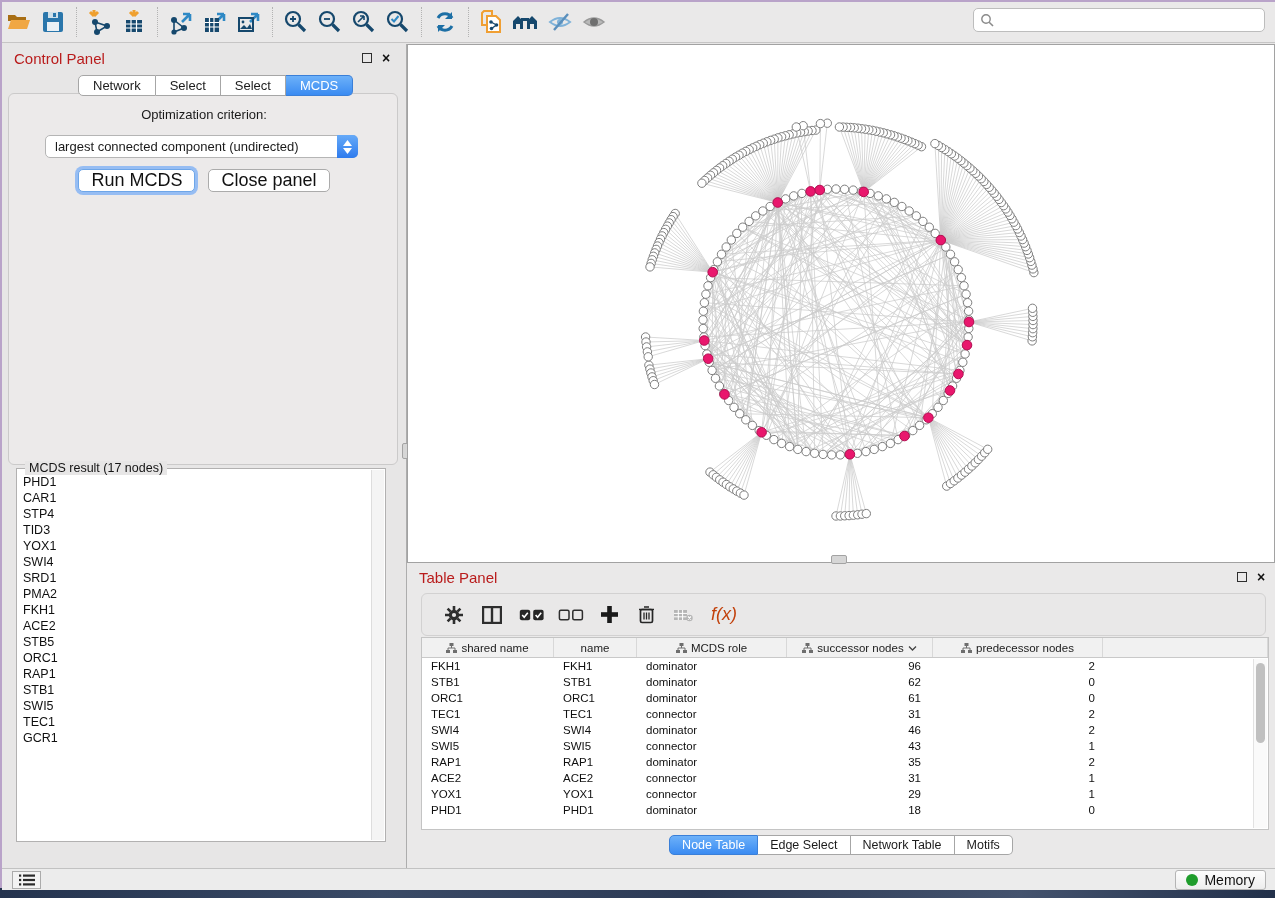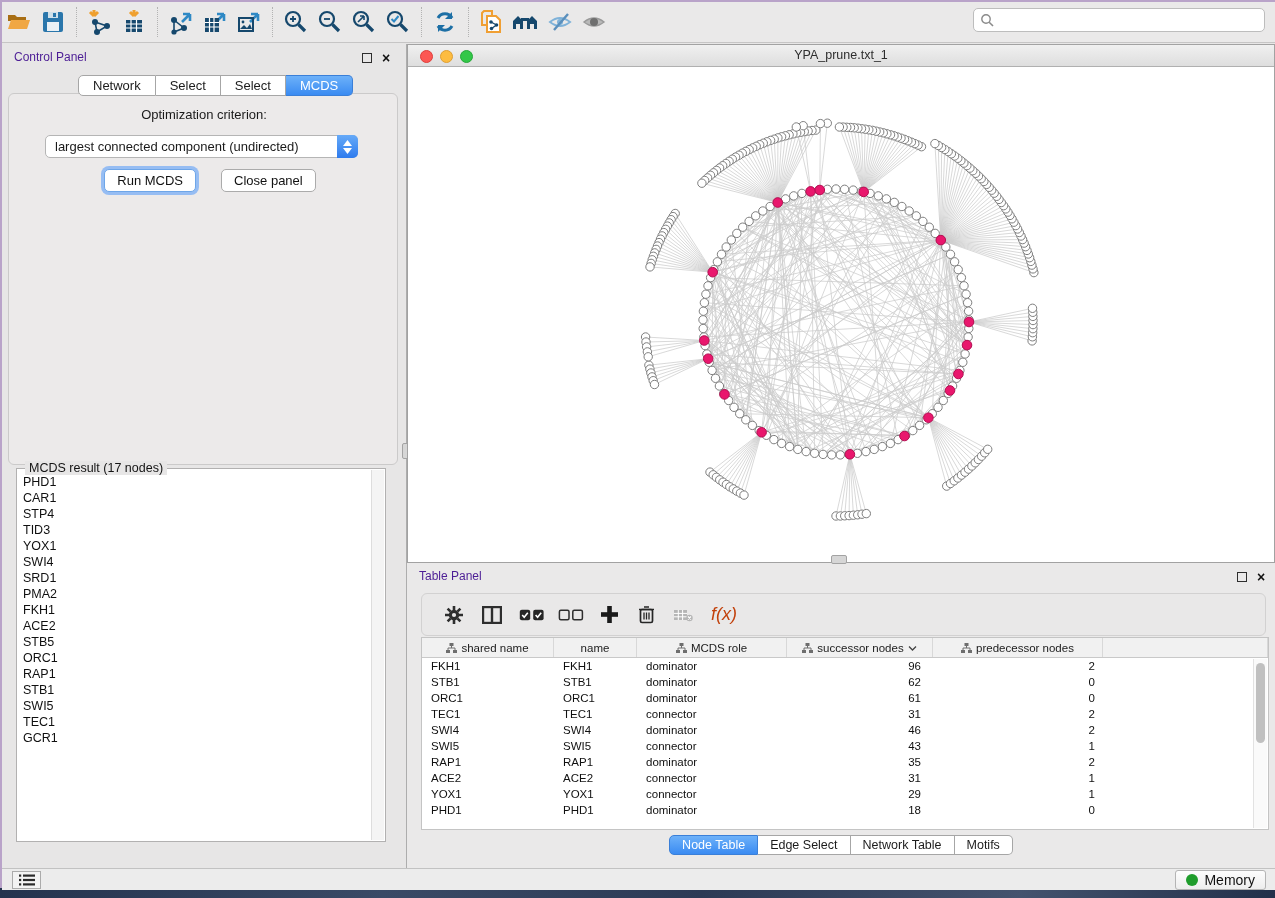--- a/index.html
+++ b/index.html
@@ -13,40 +13,40 @@
   .toolbar { position:absolute; left:0; top:0; width:100%; height:41px; background:#eae9e9;
     border-bottom:1px solid #c6c5c5; display:flex; align-items:center; }
   .tb-icon { width:34px; height:32px; display:flex; align-items:center; justify-content:center; }
   .tb-sep { width:1px; height:30px; border-left:1px dotted #b3b3b3; margin:0 6px; }
   .searchbox { position:absolute; right:10px; top:6px; width:292px; height:24px; background:#fff;
     border:1px solid #bdbdbd; border-radius:5px; display:flex; align-items:center; padding-left:6px; }
   .searchbox input { border:none; outline:none; flex:1; font-size:12px; background:transparent; }
 
   
   .control-panel { position:absolute; left:0; top:42px; width:404px; height:824px; background:#e7e6e6; }
-  .panel-title { position:absolute; left:12px; top:6px; font-size:12px; color:#4c1d95; }
+  .panel-title { position:absolute; left:12px; top:6px; font-size:15px; color:#b91c1c; }
   .win-btns { position:absolute; top:9px; display:flex; gap:10px; align-items:center; }
   .float-glyph { width:10px; height:10px; border:1.5px solid #2e2e2e; display:inline-block; }
   .close-glyph { font-size:14px; font-weight:bold; color:#111; line-height:10px; }
   .seg { display:flex; }
   .seg .seg-btn { height:21px; border:1px solid #a6a6a6; border-left:none; background:#fff;
     font-size:13px; color:#1c1c1c; padding:0 14px; line-height:19px; }
   .seg .seg-btn:first-child { border-left:1px solid #a6a6a6; border-radius:5px 0 0 5px; }
   .seg .seg-btn:last-child { border-radius:0 5px 5px 0; }
   .seg .seg-btn.active { background:linear-gradient(#6db1f9,#3a8bf2); border-color:#3a7fd8; color:#fff; }
   .cp-tabs { position:absolute; left:76px; top:31px; }
   .cp-content { position:absolute; left:6px; top:49px; width:390px; height:372px;
     background:#eceaea; border:1px solid #cbcaca; border-radius:6px; }
   .opt-label { position:absolute; left:0; top:63px; width:100%; text-align:center; font-size:13px; color:#1a1a1a; }
   .dropdown { position:absolute; left:43px; top:91px; width:313px; height:23px; background:#fff;
     border:1px solid #b5b5b5; border-radius:5px; display:flex; align-items:center; }
   .dropdown .dd-text { flex:1; font-size:13px; color:#1a1a1a; padding-left:9px; white-space:nowrap; overflow:hidden; }
   .dd-stepper { width:21px; height:23px; margin:-1px -1px -1px 0; border-radius:0 5px 5px 0;
     background:linear-gradient(#66aaf8,#2e7bee); display:flex; flex-direction:column; align-items:center; justify-content:center; gap:2px; }
-  .btn { height:23px; background:#fff; border:1px solid #ababab; border-radius:5px; font-size:13px; color:#111; padding:0 12px;margin-left:12px; }
+  .btn { height:23px; background:#fff; border:1px solid #ababab; border-radius:5px; font-size:18px; color:#111; padding:0 12px; }
   .btn.focus-ring { box-shadow:0 0 0 3px rgba(105,165,248,.65); border-color:#6ea6e8; }
   .run-row { position:absolute; left:0; top:125px; width:100%; display:flex; justify-content:center; gap:13px; }
   .mcds-fieldset { position:absolute; left:14px; top:424px; width:370px; height:374px;
     border:1px solid #b2b1b1; background:#fff; }
   .mcds-legend { position:absolute; left:8px; top:-8px; background:#e7e6e6; padding:0 4px; font-size:12.5px; color:#141414; }
   .mcds-list { position:absolute; inset:1px 14px 1px 1px; overflow:hidden; padding-top:4px; }
   .mcds-item { font-size:12.5px; color:#101010; line-height:16px; padding-left:5px; }
   .mcds-scroll { position:absolute; top:1px; right:1px; bottom:1px; width:13px; background:#f4f4f4; border-left:1px solid #ddd; }
 
   
@@ -286,26 +286,20 @@
           <div class="mcds-item">GCR1</div>
         </div>
       <div class="mcds-scroll"></div>
     </div>
   </div>
 
   <div class="v-divider"></div>
   <div class="v-handle"></div>
 
   <div class="net-window">
-    <div class="net-titlebar">
-      <span class="traffic" style="left:12px; background:#fc5753; border:1px solid #df3e3a;"></span>
-      <span class="traffic" style="left:32px; background:#fdbc40; border:1px solid #de9f33;"></span>
-      <span class="traffic" style="left:52px; background:#33c748; border:1px solid #27a83a;"></span>
-      <span class="net-title">YPA_prune.txt_1</span>
-    </div>
     <svg class="net-canvas" width="866" height="496">
         <g stroke="#9a9a9a" stroke-width="0.75" opacity="0.5" fill="none">
           <line x1="402.3" y1="124.5" x2="304.1" y2="303.4"></line>
           <line x1="457.9" y1="384.6" x2="560.6" y2="244.2"></line>
           <line x1="389.8" y1="382.4" x2="297.1" y2="278.6"></line>
           <line x1="295.4" y1="244.2" x2="415.1" y2="387.4"></line>
           <line x1="553.4" y1="210.6" x2="530.0" y2="340.3"></line>
           <line x1="557.1" y1="287.0" x2="406.6" y2="386.3"></line>
           <line x1="557.1" y1="287.0" x2="402.3" y2="124.5"></line>
           <line x1="561.0" y1="252.8" x2="334.7" y2="160.2"></line>

